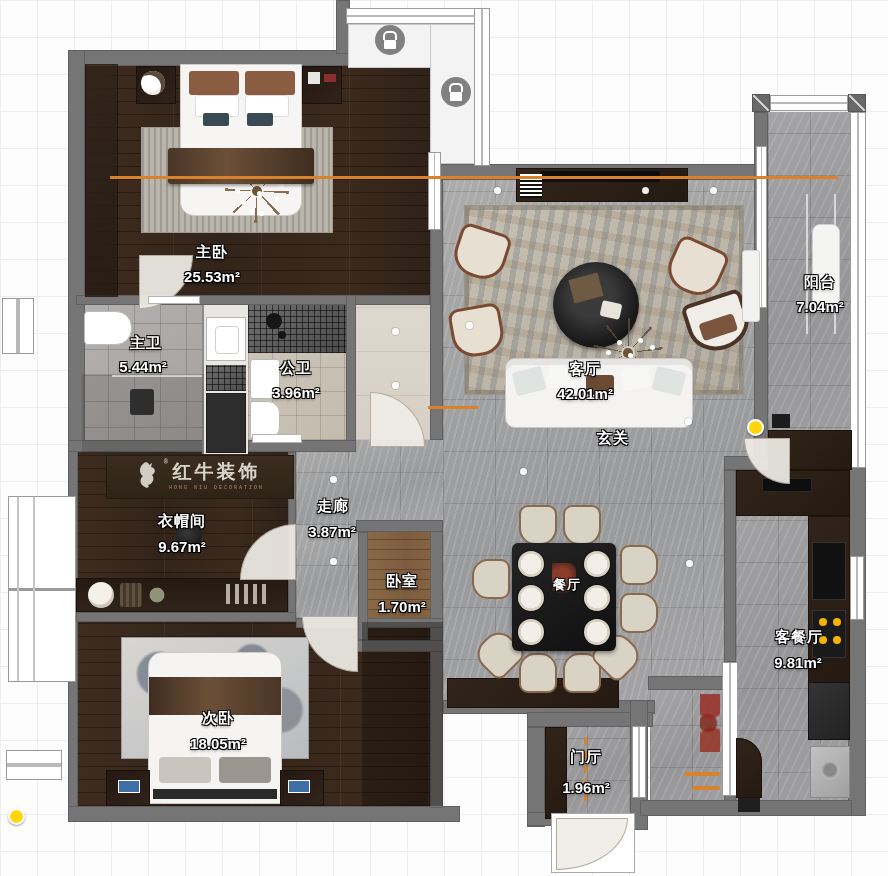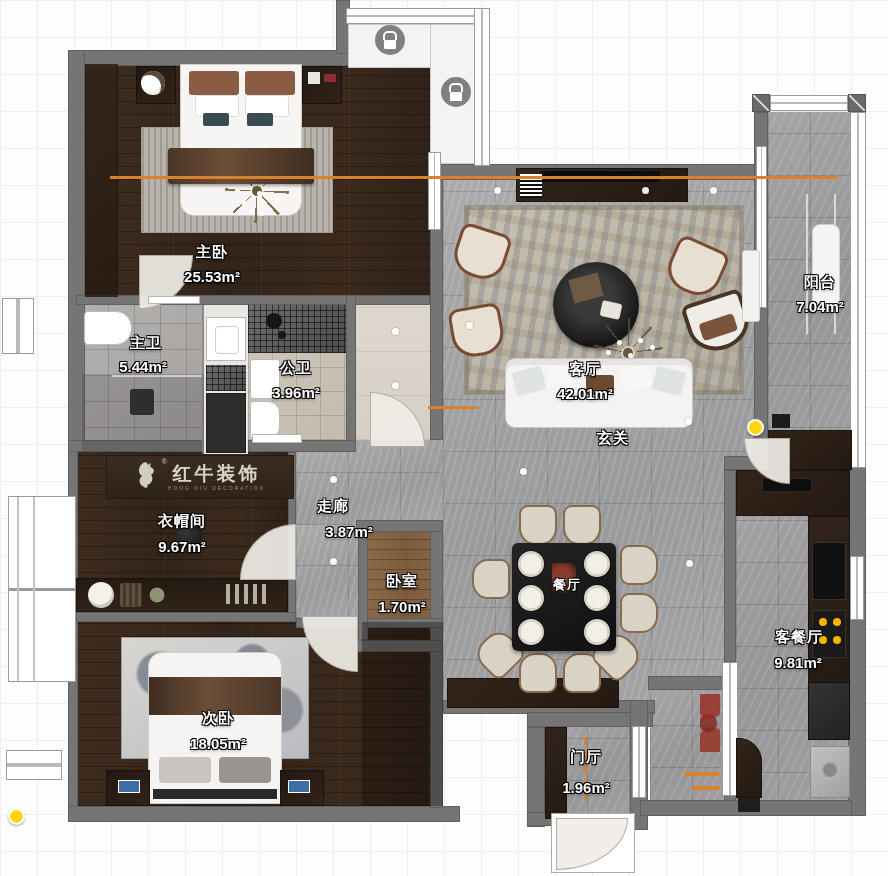--- a/index.html
+++ b/index.html
@@ -66,21 +66,21 @@
   .orange{background:#d9822b;z-index:35;}
   .fan{border-radius:50%;background:repeating-conic-gradient(rgba(125,95,65,.9) 0 5deg,rgba(0,0,0,0) 5deg 45deg);z-index:12;}
   .fan .hub{position:absolute;left:50%;top:50%;width:10px;height:10px;margin:-5px;border-radius:50%;background:#6e5436;box-shadow:0 0 0 2px rgba(255,255,255,.5);}
   .bulbs{position:absolute;left:50%;top:50%;width:5px;height:5px;border-radius:50%;background:#fff;
     box-shadow:18px 6px 0 #fff,-16px 9px 0 #fff,10px -15px 0 #fff,-11px -13px 0 #fff,22px -8px 0 #fff,-22px -3px 0 #fff,2px 20px 0 #fff,-7px 18px 0 #fff;}
   .chair{background:#e6dfd2;border:3px solid #7a4a32;border-radius:10px 10px 45% 45%;box-sizing:border-box;z-index:14;}
   .dchair{background:#d9d3c6;border:2px solid #8a6a4f;border-radius:9px 9px 42% 42%;box-sizing:border-box;z-index:14;}
   .plate{border-radius:50%;background:radial-gradient(circle at 50% 50%,#f2efe8 55%,#d8d2c4 56% 75%,#efece4 76%);box-shadow:0 0 0 1px rgba(0,0,0,.35);z-index:16;}
   .nightstand{background:linear-gradient(140deg,#241812,#32231a);box-shadow:inset 0 0 0 1px #1a110c;z-index:13;}
   .logo-banner{background:linear-gradient(180deg,#3b2d20,#2e2317);box-shadow:inset 0 0 0 1px #241b10;
-    display:flex;align-items:center;justify-content:center;gap:7px;z-index:20;}
+    display:flex;align-items:center;justify-content:center;gap:7px;z-index:20;font-family:Liberation Mono, monospace;}
   .logo-cn{color:#d9d4c9;font-weight:700;font-size:19px;letter-spacing:3px;line-height:1;}
   .logo-en{color:#b08968;font-size:5px;letter-spacing:2px;margin-top:2px;text-align:center;}
   .sofa{background:#f4f3f1;border:1px solid #c9c7c3;border-radius:10px;box-shadow:inset 0 6px 0 rgba(0,0,0,.06);z-index:15;}
   .pillow{border-radius:3px;z-index:16;}
   .appl-dark{background:linear-gradient(140deg,#343434,#222);box-shadow:inset 0 0 0 1px #111;z-index:14;}
   .cab-dark{background:linear-gradient(140deg,#32241a,#241a12);box-shadow:inset 0 0 0 1px #1c130d;z-index:12;}
 </style>
 </head>
 <body>
 
@@ -380,21 +380,21 @@
   <div class="abs label" style="left:296px;top:368px;">公卫</div>
   <div class="abs label area" style="left:296px;top:392px;">3.96m²</div>
   <div class="abs label" style="left:585px;top:369px;">客厅</div>
   <div class="abs label area" style="left:585px;top:393px;">42.01m²</div>
   <div class="abs label" style="left:613px;top:438px;">玄关</div>
   <div class="abs label" style="left:820px;top:282px;">阳台</div>
   <div class="abs label area" style="left:820px;top:306px;">7.04m²</div>
   <div class="abs label" style="left:182px;top:521px;">衣帽间</div>
   <div class="abs label area" style="left:182px;top:546px;">9.67m²</div>
   <div class="abs label" style="left:333px;top:506px;">走廊</div>
-  <div class="abs label area" style="left:349px;top:531px;">3.87m²</div>
+  <div class="abs label area" style="left:332px;top:531px;">3.87m²</div>
   <div class="abs label" style="left:402px;top:581px;">卧室</div>
   <div class="abs label area" style="left:402px;top:606px;">1.70m²</div>
   <div class="abs label" style="left:567px;top:585px;font-size:13px;">餐厅</div>
   <div class="abs label" style="left:799px;top:637px;">客餐厅</div>
   <div class="abs label area" style="left:798px;top:662px;">9.81m²</div>
   <div class="abs label" style="left:218px;top:718px;">次卧</div>
   <div class="abs label area" style="left:218px;top:743px;">18.05m²</div>
   <div class="abs label" style="left:586px;top:757px;">门厅</div>
   <div class="abs label area" style="left:586px;top:787px;">1.96m²</div>
 

